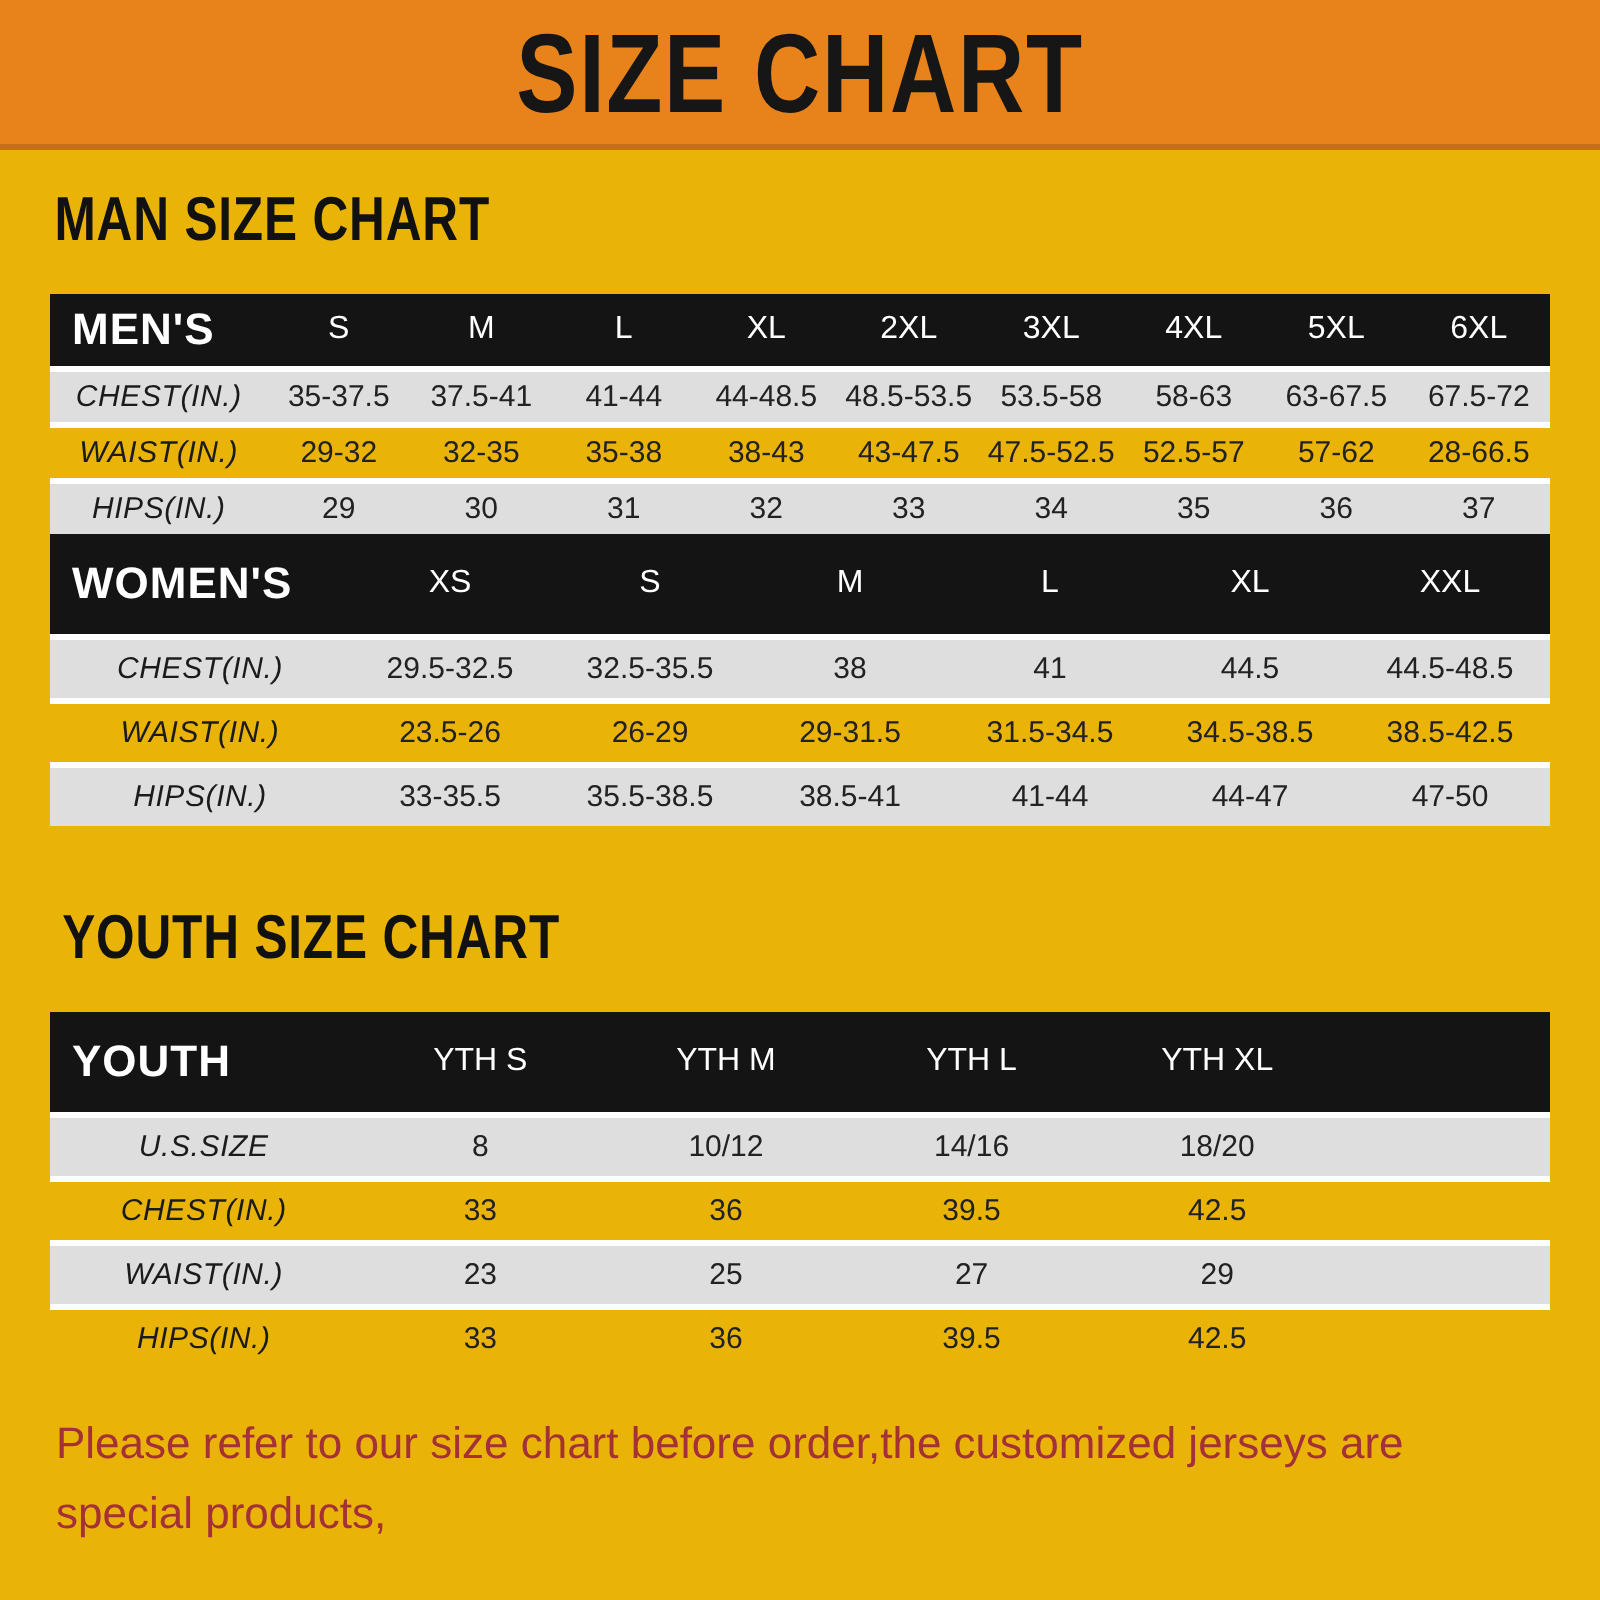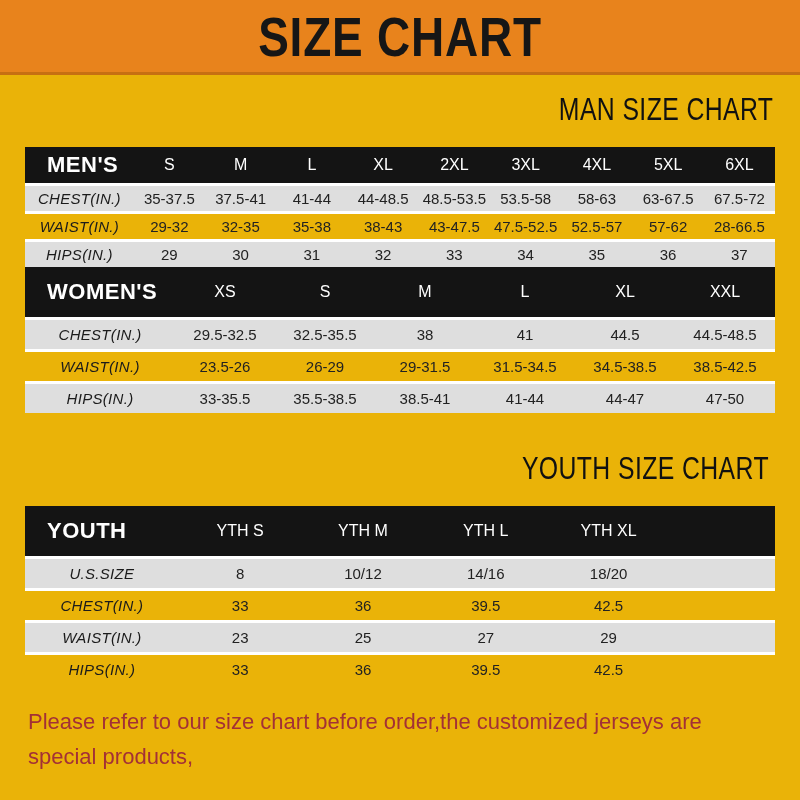--- a/index.html
+++ b/index.html
@@ -22,38 +22,38 @@
     display:flex;align-items:center;justify-content:center;
   }
   .banner-title{
     font-size:56px;font-weight:bold;color:#161616;
     letter-spacing:1px;transform:scaleX(0.82);transform-origin:center;
     white-space:nowrap;
   }
 
   
   .section-heading{
-    text-align:right;font-weight:normal;color:#111;
+    text-align:left;font-weight:bold;color:#111;
     font-size:31px;letter-spacing:0.5px;
   }
   .section-heading span{display:inline-block;transform:scaleX(0.8);white-space:nowrap;}
   .heading-men{margin:17px 0 19px 0;}
   .heading-women{margin:32px 0 21px 0;}
   .heading-youth{margin:38px 0 19px 0;}
 
   
   table.size-table{
     width:750px;margin:0 25px;border-collapse:collapse;table-layout:fixed;
   }
   table.size-table thead th{
     background:var(--bar-black);color:#fff;font-weight:normal;
     font-size:16px;text-align:center;vertical-align:middle;
   }
   table.size-table thead th.group-label{
-    text-align:left;padding-left:22px;font-weight:bold;font-size:22px;
+    text-align:left;padding-left:11px;font-weight:bold;font-size:22px;
     letter-spacing:0.5px;
   }
   table.men thead th{padding:5px 0;}
   table.women thead th,table.youth thead th{padding:12px 0;}
 
   table.size-table tbody td{
     text-align:center;font-size:15px;color:#222;
     border-top:3px solid #fff;
   }
   table.men tbody td{padding:4px 0;}

